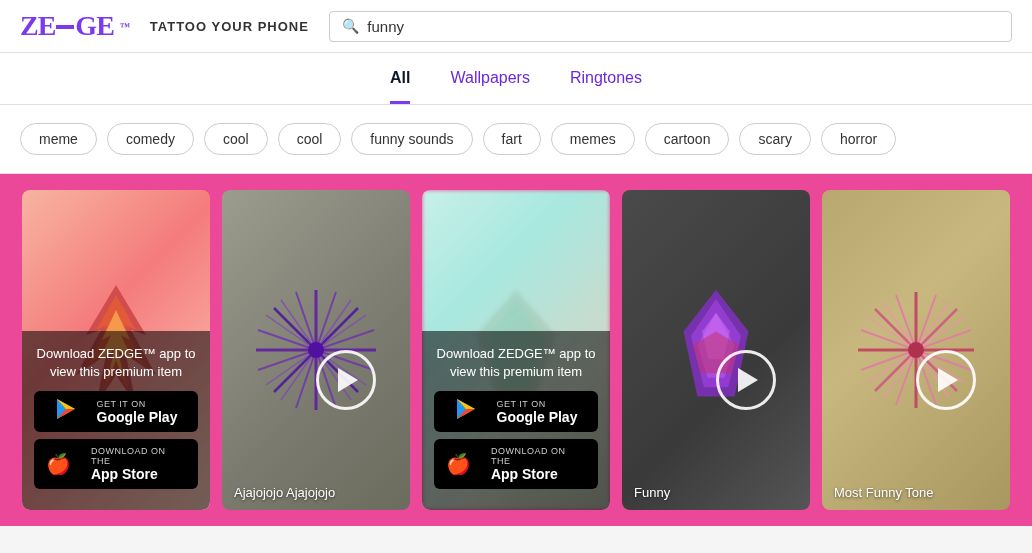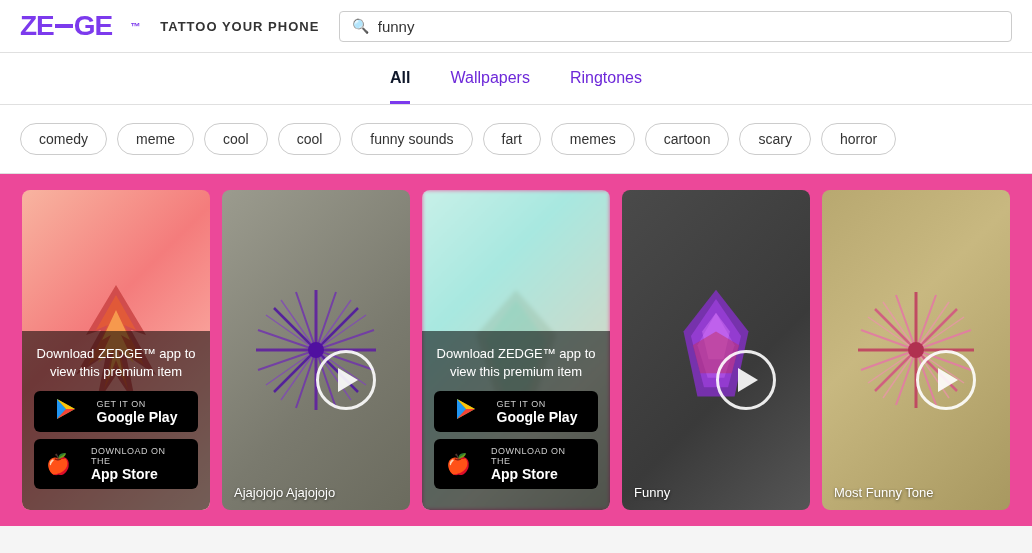--- a/index.html
+++ b/index.html
@@ -10,21 +10,22 @@
       display: flex;
       align-items: center;
       padding: 10px 20px;
       background: #fff;
       border-bottom: 1px solid #e0e0e0;
       gap: 20px;
     }
     .logo {
       display: flex;
       align-items: center;
-      gap: 18px;
+      gap: 6px;
+      font-family: Liberation Serif, serif;
     }
     .tagline {
       font-size: 13px;
       color: #333;
       font-weight: 600;
       letter-spacing: 1px;
       text-transform: uppercase;
     }
     .search-bar {
       flex: 1;
@@ -233,22 +234,22 @@
   </div>
 </div>
 
 <div class="tabs">
   <div class="tab active">All</div>
   <div class="tab">Wallpapers</div>
   <div class="tab">Ringtones</div>
 </div>
 
 <div class="tags">
+  <span class="tag-chip">meme</span>
   <span class="tag-chip">comedy</span>
-  <span class="tag-chip">meme</span>
   <span class="tag-chip">cool</span>
   <span class="tag-chip">cool</span>
   <span class="tag-chip">funny sounds</span>
   <span class="tag-chip">fart</span>
   <span class="tag-chip">memes</span>
   <span class="tag-chip">cartoon</span>
   <span class="tag-chip">scary</span>
   <span class="tag-chip">horror</span>
 </div>
 

